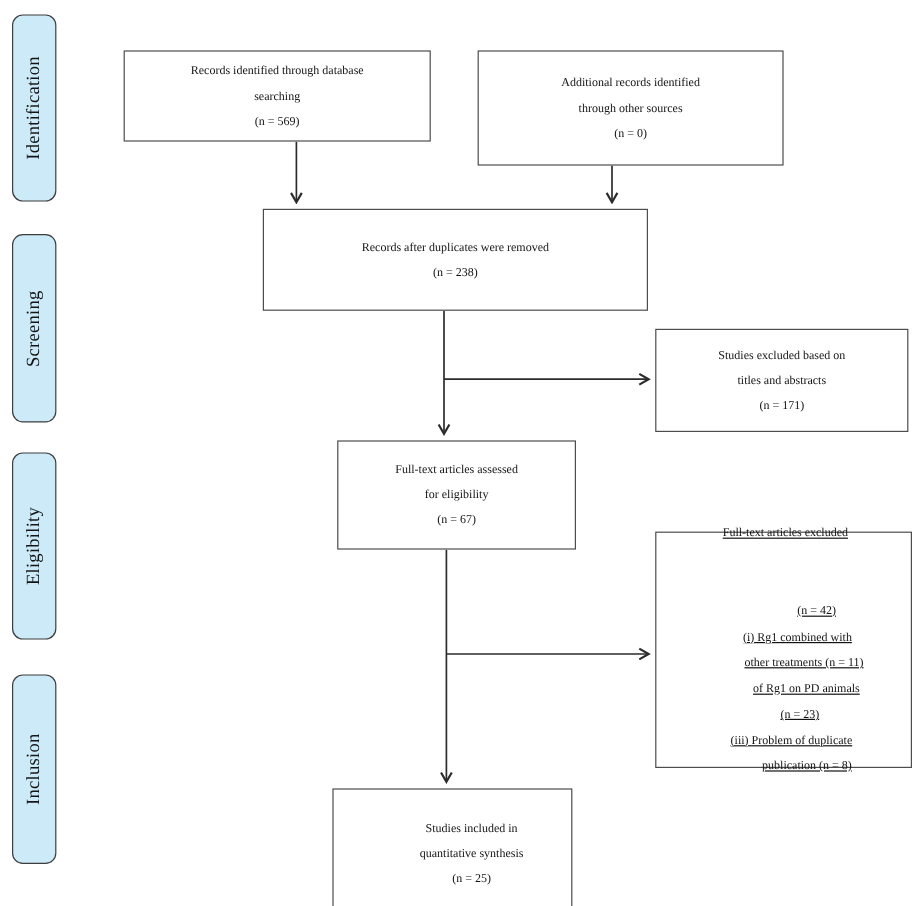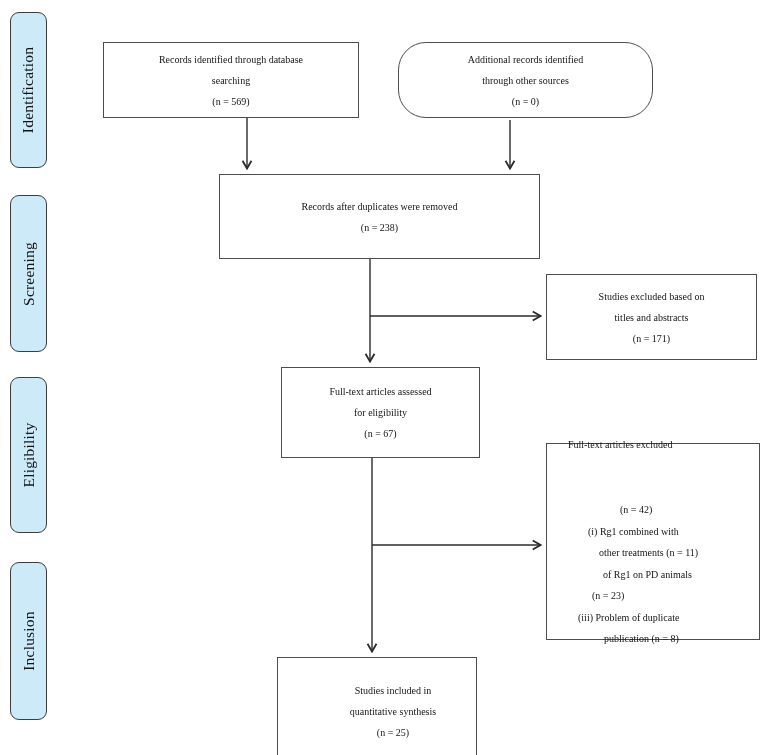--- a/index.html
+++ b/index.html
@@ -52,33 +52,34 @@
     flex-direction: column;
     align-items: center;
     justify-content: center;
     text-align: center;
     font-size: 10px;
     line-height: 21px;
   }
   .fbox .line { white-space: nowrap; }
 
   .box-a { left: 103px; top: 42px;  width: 256px; height: 76px; }
-  .box-b { left: 398px; top: 42px;  width: 255px; height: 76px; border-radius: 28px; }
+  .box-b { left: 398px; top: 42px;  width: 255px; height: 96px; }
   .box-c { left: 219px; top: 174px; width: 321px; height: 85px; justify-content: center; }
   .box-d { left: 546px; top: 274px; width: 211px; height: 86px; }
   .box-e { left: 281px; top: 367px; width: 199px; height: 91px; }
   .box-g { left: 277px; top: 657px; width: 200px; height: 108px; padding-left: 32px; }
 
   .box-f {
     left: 546px; top: 443px; width: 214px; height: 197px;
     align-items: stretch;
-    text-align: left;
+    text-align: center;
     justify-content: center;
-    padding: 4px 18px;
+    padding: 4px 2px;
     line-height: 21.5px;
+    text-decoration: underline;
   }
   .box-f .fx0 { padding-left: 3px;  }
   .box-f .fx1 { padding-left: 55px; margin-top: 44px; }
   .box-f .fx2 { padding-left: 23px; }
   .box-f .fx3 { padding-left: 34px; }
   .box-f .fx4 { padding-left: 9px;  }
   .box-f .fx5 { padding-left: 38px; }
   .box-f .fx6 { padding-left: 27px; }
   .box-f .fx7 { padding-left: 13px; }
   .box-f .fx8 { padding-left: 39px; }

